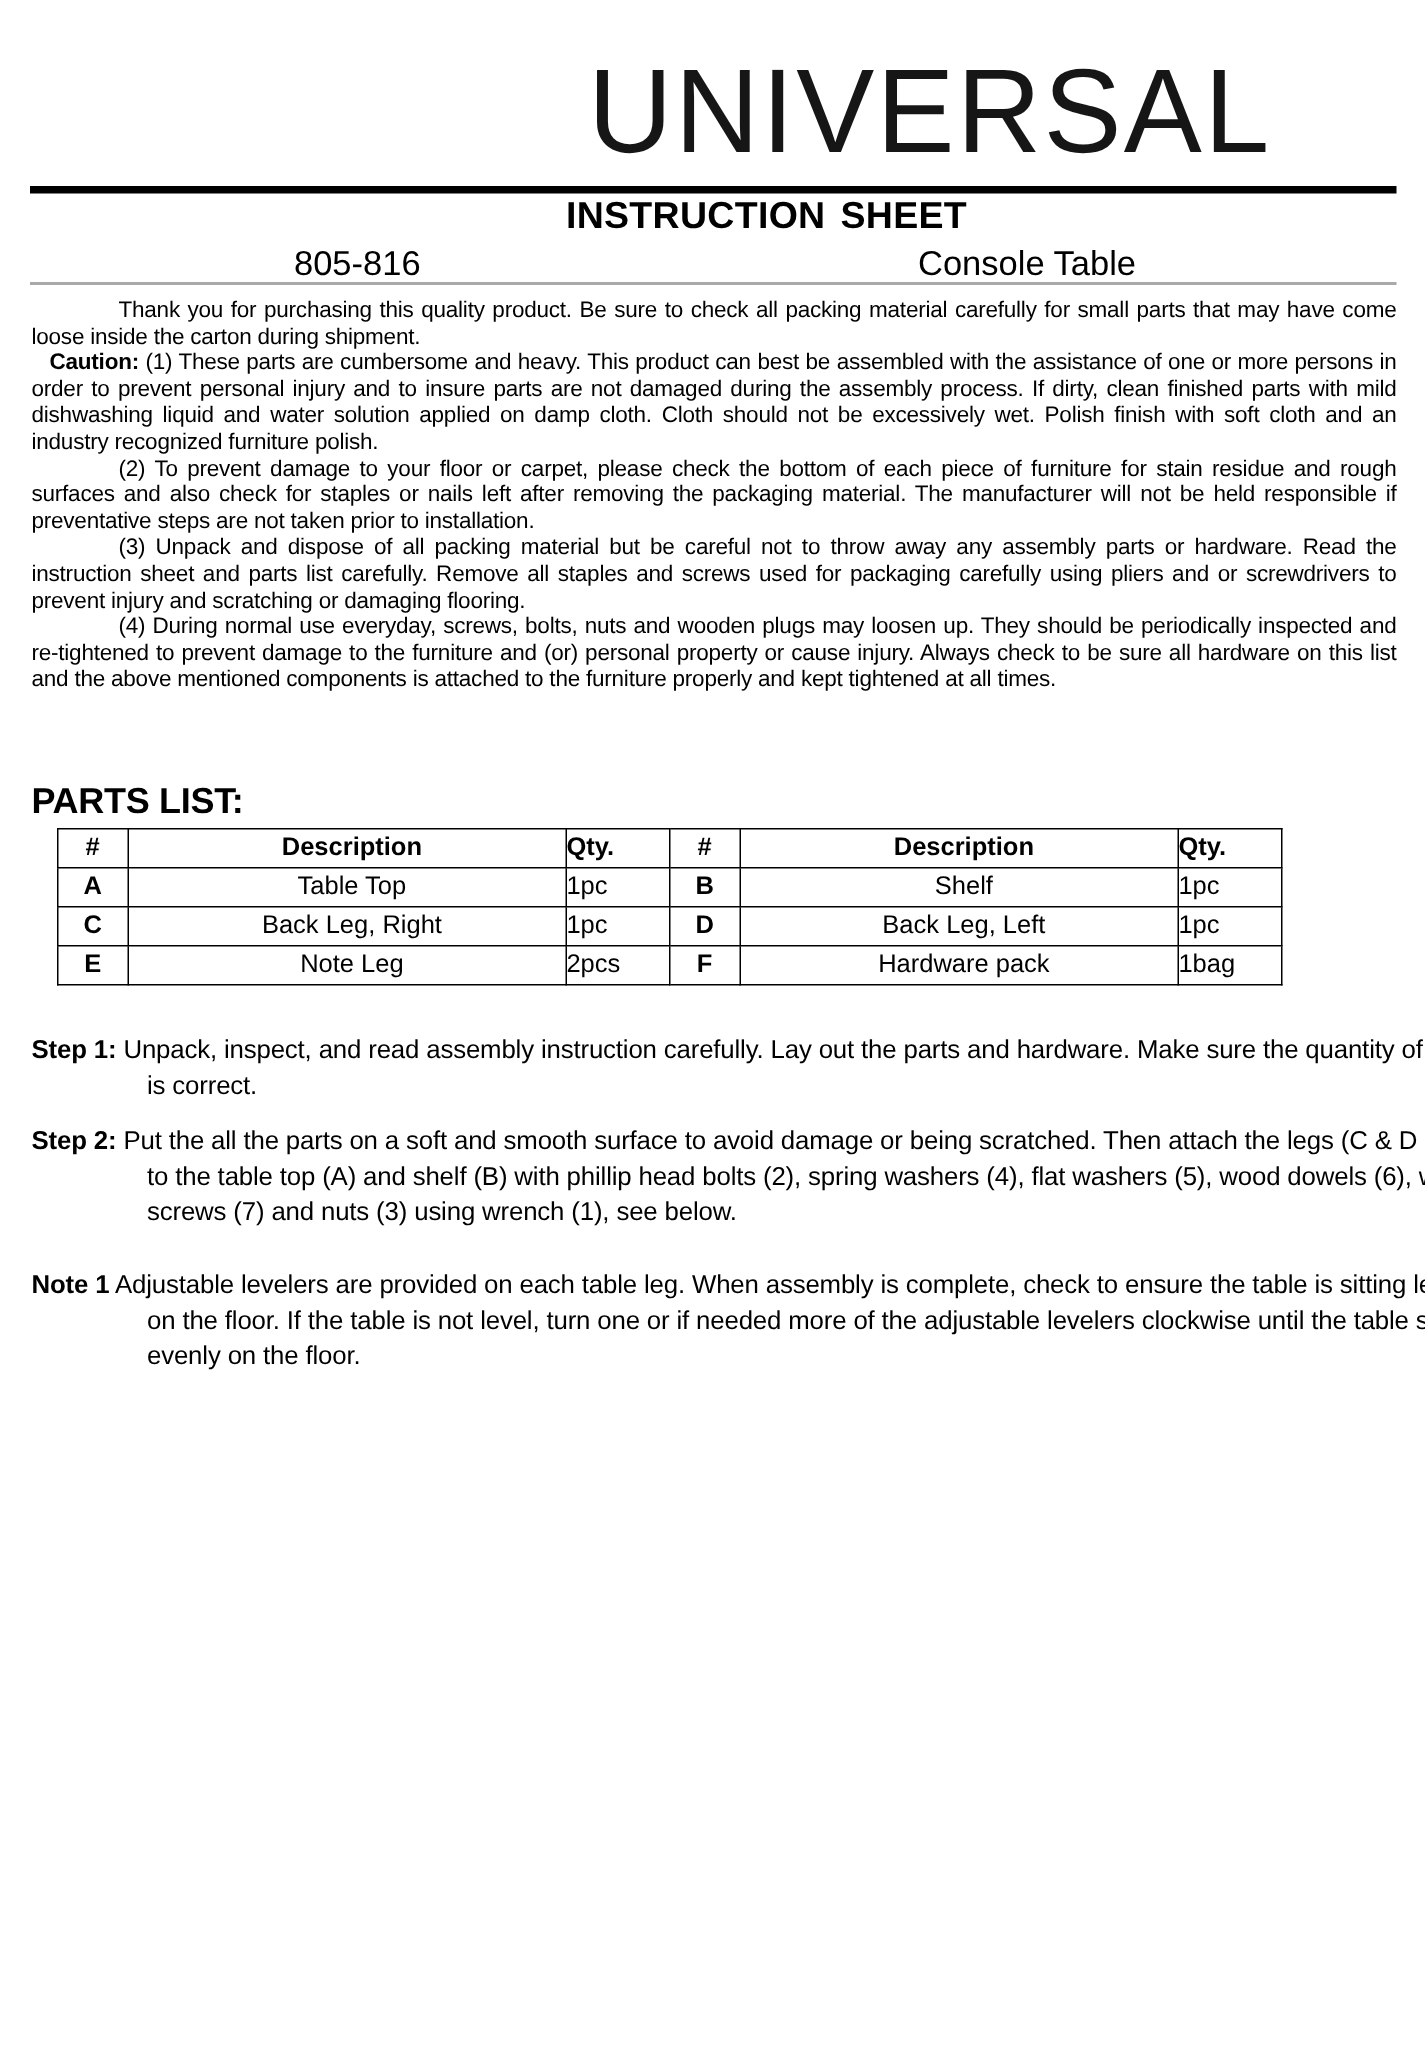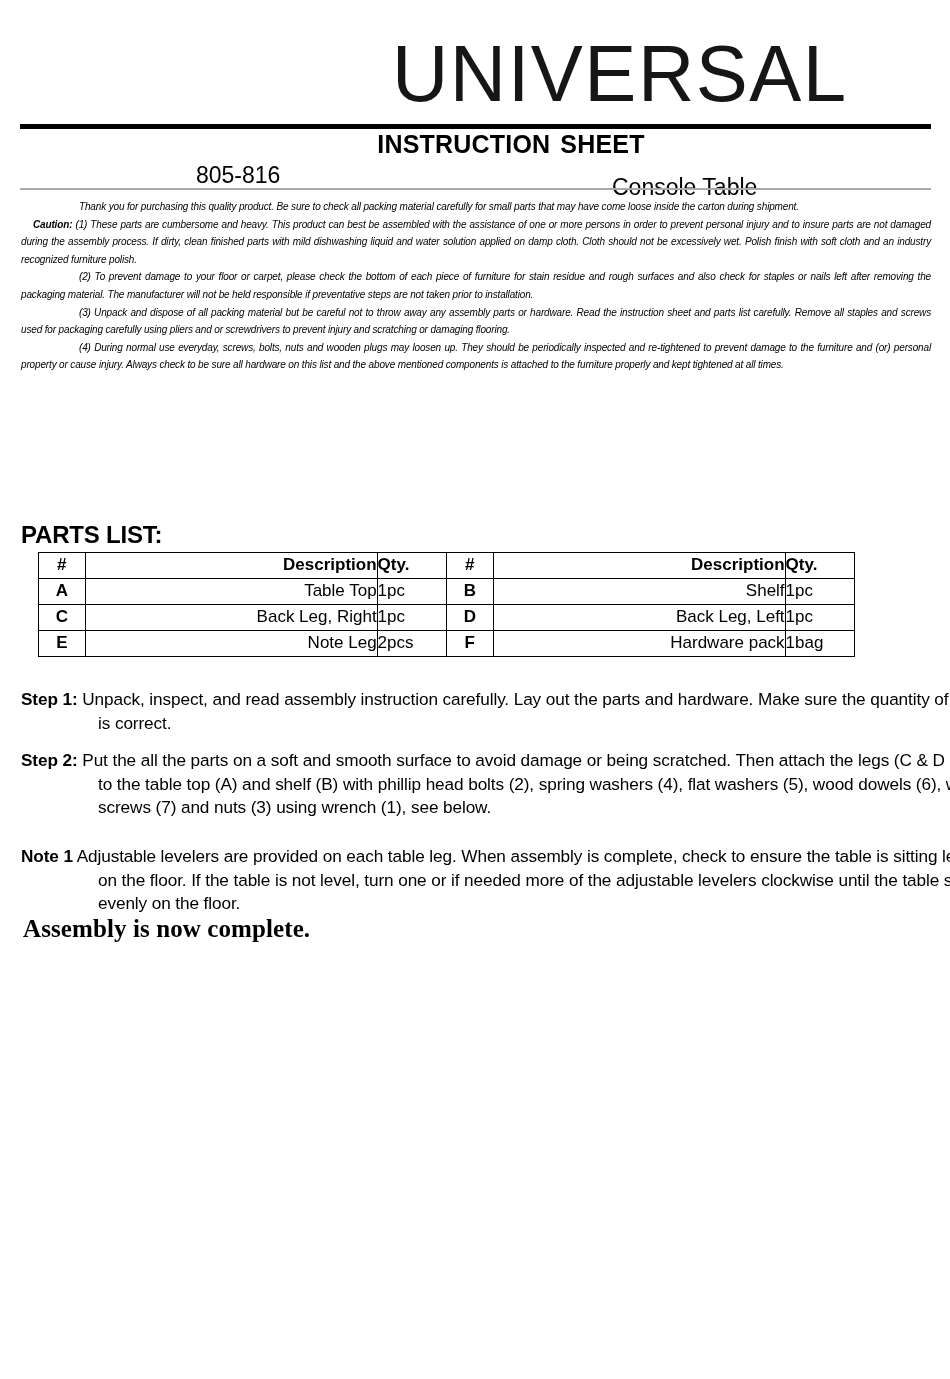--- a/index.html
+++ b/index.html
@@ -102,34 +102,32 @@
     top: 162px;
     font-size: 23px;
     font-weight: 400;
   }
   .title-product {
     position: absolute;
     left: 612px;
     top: 162px;
     font-size: 23px;
     font-weight: 400;
-    margin-top: 12px;
   }
 
   
   .body-copy {
     position: absolute;
     left: 21px;
     top: 198px;
     width: 910px;
-    font-size: 10px;
+    font-size: 15px;
     line-height: 17.6px;
     text-align: justify;
     letter-spacing: -0.15px;
-    font-style: italic;
   }
   .body-copy p {
     margin: 0;
     text-align: justify;
   }
   .body-copy p.indent { text-indent: 58px; }
   .body-copy b { font-weight: 700; margin-left: 12px; }
 
   
   .parts-heading {
@@ -157,21 +155,21 @@
     line-height: 20px;
     vertical-align: middle;
   }
   table.parts td.c-num {
     width: 44px;
     text-align: center;
     font-weight: 700;
   }
   table.parts td.c-desc {
     width: 274px;
-    text-align: right;
+    text-align: center;
     padding-left: 7px;
   }
   table.parts td.c-qty {
     width: 66px;
   }
   table.parts tr.header td {
     font-weight: 700;
   }
   table.parts tr.header td.c-desc { font-weight: 700; }
 
@@ -288,15 +286,14 @@
     </tbody>
   </table>
 
 
   <div class="step step-1"><b>Step 1:</b><span> Unpack, inspect, and read assembly instruction carefully. Lay out the parts and hardware. Make sure the quantity of each is correct.</span></div>
 
   <div class="step step-2"><b>Step 2:</b><span> Put the all the parts on a soft and smooth surface to avoid damage or being scratched. Then attach the legs (C &amp; D &amp;E) to the table top (A) and shelf (B) with phillip head bolts (2), spring washers (4), flat washers (5), wood dowels (6), wood screws (7) and nuts (3) using wrench (1), see below.</span></div>
 
   <div class="note"><b>Note 1</b><span> Adjustable levelers are provided on each table leg. When assembly is complete, check to ensure the table is sitting level on the floor. If the table is not level, turn one or if needed more of the adjustable levelers clockwise until the table sits evenly on the floor.</span></div>
 
-  <div class="complete">Assembly is now complete.</div>
 
 </div>
 
 </body></html>

